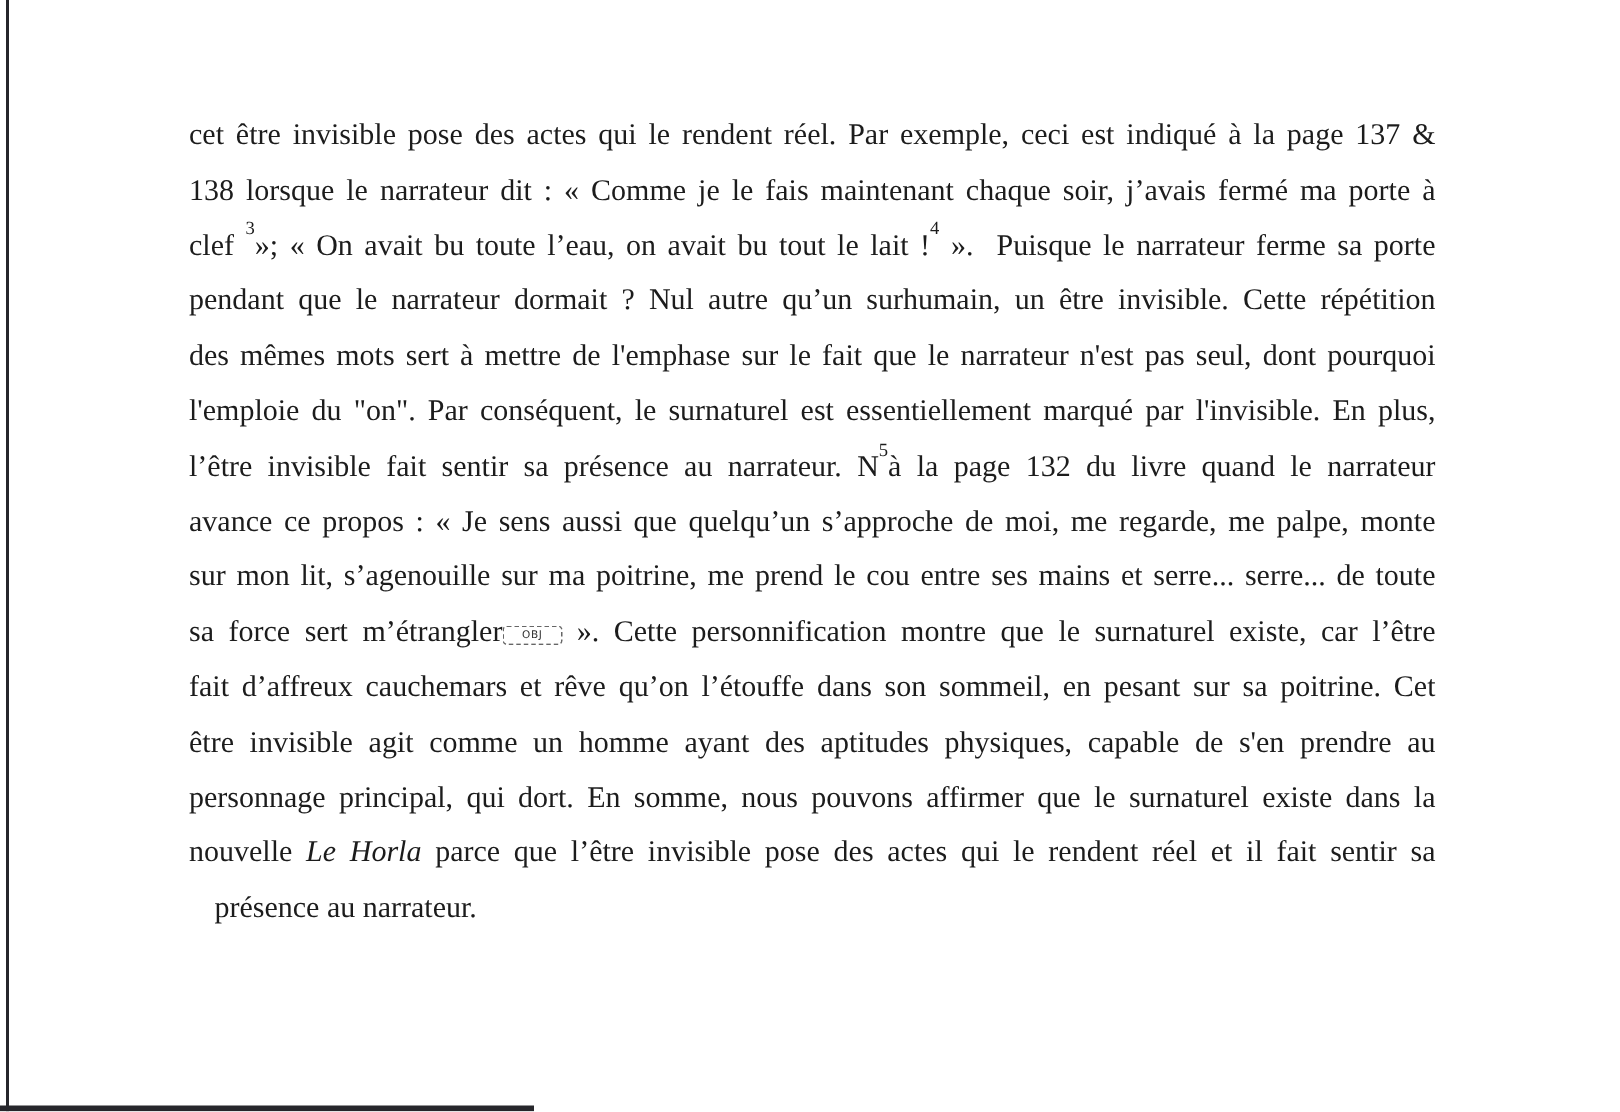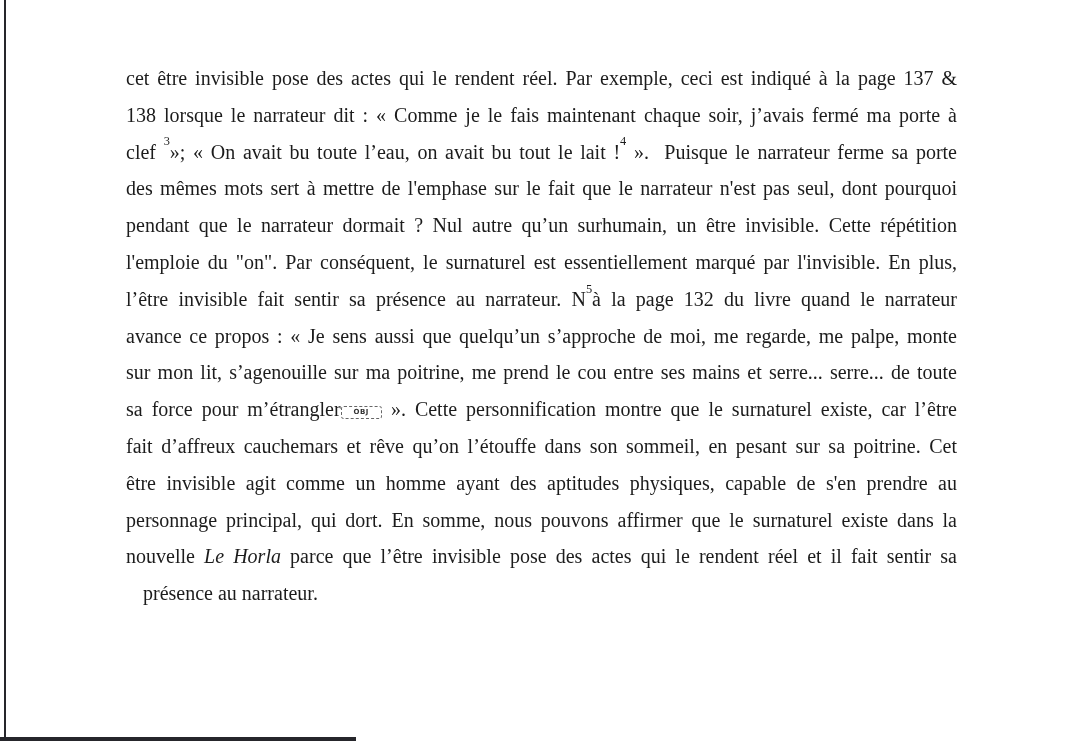--- a/index.html
+++ b/index.html
@@ -27,21 +27,21 @@
     position: absolute;
     left: 0;
     bottom: 0;
     width: 356px;
     height: 4px;
     background: var(--edge-color, #26262b);
   }
   .text-block {
     position: absolute;
     left: 126px;
-    top: 60px;
+    top: 72px;
     width: 831px;
     color: var(--ink-color, #1c1c1c);
     font-size: 20px;
   }
   .line {
     height: 36.8px;
     line-height: 36.8px;
     text-align: justify;
     text-align-last: justify;
     overflow: hidden;
@@ -59,46 +59,46 @@
     top: -0.45em;
   }
   .italic {
     font-style: italic;
   }
   .obj-marker {
     display: inline-block;
     box-sizing: border-box;
     font-family: "DejaVu Sans", sans-serif;
     font-size: 7px;
-    font-weight: bold;
+    font-weight: normal;
     letter-spacing: 0.5px;
     line-height: 9px;
     color: #333;
     border: 1px dashed #666;
     border-radius: 3px;
     padding: 1px 12px;
     vertical-align: 2px;
   }
 </style>
 </head>
 <body>
 
 <div class="screen" style="--page-bg: #ffffff; --ink-color: #1c1c1c; --edge-color: #26262b;">
   <div class="left-edge-line"></div>
   <div class="bottom-edge-bar"></div>
   <div class="text-block">
       <div class="line"><span>cet être invisible pose des actes qui le rendent réel. Par exemple, ceci est indiqué à la page 137 &amp;</span></div>
       <div class="line"><span>138 lorsque le narrateur dit : « Comme je le fais maintenant chaque soir, j’avais fermé ma porte à</span></div>
       <div class="line"><span>clef </span><sup class="sup">3</sup><span>»; « On avait bu toute l’eau, on avait bu tout le lait !</span><sup class="sup">4</sup><span> ».&nbsp; Puisque le narrateur ferme sa porte</span></div>
+      <div class="line"><span>pendant que le narrateur dormait ? Nul autre qu’un surhumain, un être invisible. Cette répétition</span></div>
       <div class="line"><span>des mêmes mots sert à mettre de l'emphase sur le fait que le narrateur n'est pas seul, dont pourquoi</span></div>
-      <div class="line"><span>pendant que le narrateur dormait ? Nul autre qu’un surhumain, un être invisible. Cette répétition</span></div>
       <div class="line"><span>l'emploie du "on". Par conséquent, le surnaturel est essentiellement marqué par l'invisible. En plus,</span></div>
       <div class="line"><span>l’être invisible fait sentir sa présence au narrateur. N</span><sup class="sup">5</sup><span>à la page 132 du livre quand le narrateur</span></div>
       <div class="line"><span>avance ce propos : « Je sens aussi que quelqu’un s’approche de moi, me regarde, me palpe, monte</span></div>
       <div class="line"><span>sur mon lit, s’agenouille sur ma poitrine, me prend le cou entre ses mains et serre... serre... de toute</span></div>
-      <div class="line"><span>sa force pour m’étrangler</span><span class="obj-marker">OBJ</span><span> ». Cette personnification montre que le surnaturel existe, car l’être</span></div>
+      <div class="line"><span>sa force sert m’étrangler</span><span class="obj-marker">OBJ</span><span> ». Cette personnification montre que le surnaturel existe, car l’être</span></div>
       <div class="line"><span>fait d’affreux cauchemars et rêve qu’on l’étouffe dans son sommeil, en pesant sur sa poitrine. Cet</span></div>
       <div class="line"><span>être invisible agit comme un homme ayant des aptitudes physiques, capable de s'en prendre au</span></div>
       <div class="line"><span>personnage principal, qui dort. En somme, nous pouvons affirmer que le surnaturel existe dans la</span></div>
       <div class="line"><span>nouvelle </span><em class="italic">Le Horla</em><span> parce que l’être invisible pose des actes qui le rendent réel et il fait sentir sa</span></div>
       <div class="line line--left"><span>présence au narrateur.</span></div>
     </div>
 </div>
 
 </body></html>

